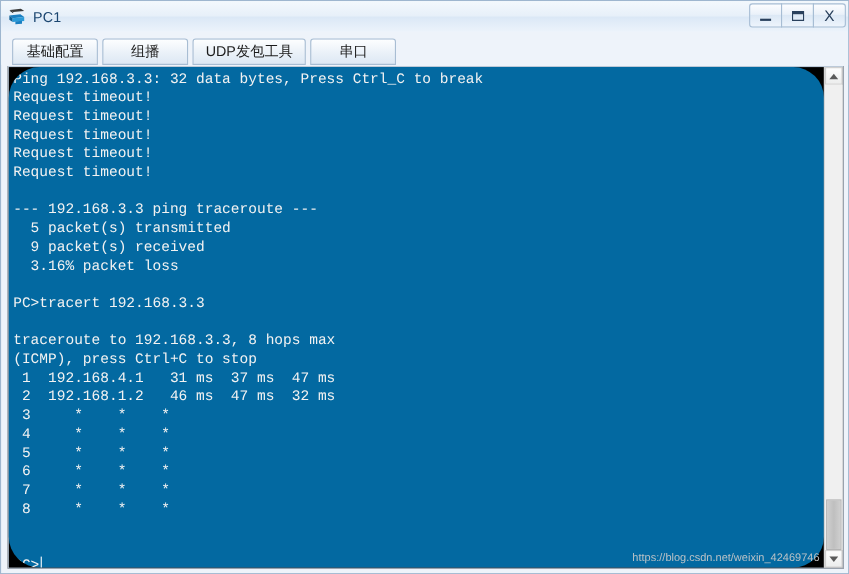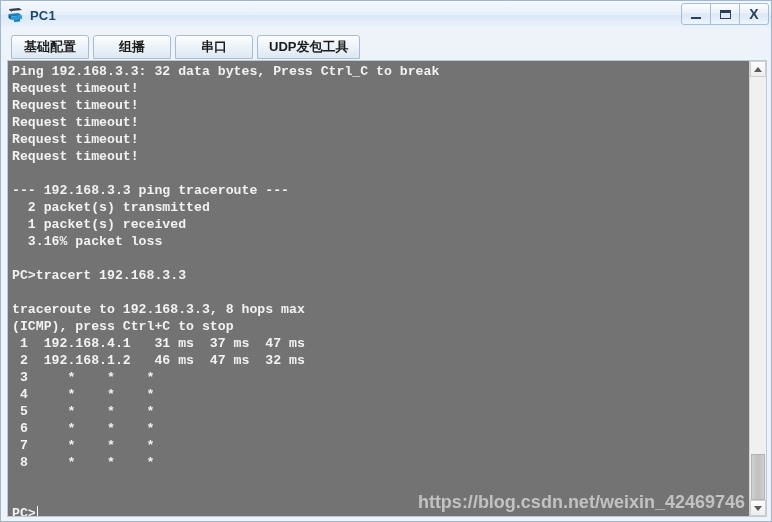--- a/index.html
+++ b/index.html
@@ -14,21 +14,20 @@
     overflow: hidden;
   }
   #app {
     position: relative;
     width: 772px;
     height: 522px;
     background: #eef3fa;
     box-sizing: border-box;
     border: 1px solid #9eb6cf;
     overflow: hidden;
-    font-weight: bold;
   }
 
   
   .titlebar {
     position: absolute;
     left: 0; top: 0;
     width: 772px;
     height: 28px;
     background: linear-gradient(to bottom, #f3f8fd 0%, #e7f0f9 48%, #dbe8f6 52%, #ecf3fb 100%);
     display: flex;
@@ -133,25 +132,26 @@
     top: 59px;
     width: 760px;
     height: 457px;
     background: #000000;
     box-sizing: border-box;
     border: 1px solid #bcc9d8;
     display: flex;
   }
   .console {
     flex: 1 1 auto;
-    background: #737373;
+    background: #0369a1;
     overflow: hidden;
     position: relative;
     padding: 2px 18px 0 4px;
     box-sizing: border-box;
+    border-radius: 28px;
   }
   .line {
     font-family: "Liberation Mono", "DejaVu Sans Mono", monospace;
     font-size: 13.2px;
     line-height: 17px;
     color: #f2f2f2;
     white-space: pre;
     letter-spacing: 0px;
     height: 17px;
   }
@@ -209,21 +209,21 @@
     background: linear-gradient(to right,#cfcfcf,#bfbfbf,#cfcfcf);
     border: 1px solid #b4b4b4;
     box-sizing: border-box;
   }
 
   
   .watermark {
     position: absolute;
     right: 26px;
     bottom: 8px;
-    font-size: 18px;
+    font-size: 10px;
     color: #c9c9c9;
     font-family: "Liberation Sans", sans-serif;
     white-space: nowrap;
     pointer-events: none;
     opacity: 0.92;
   }
 </style>
 </head>
 <body>
 
@@ -256,39 +256,39 @@
   </div>
 
   <div class="tabstrip">
     <div class="tab">
       <span>基础配置</span>
     </div>
     <div class="tab">
       <span>组播</span>
     </div>
     <div class="tab">
+      <span>UDP发包工具</span>
+    </div>
+    <div class="tab">
       <span>串口</span>
-    </div>
-    <div class="tab">
-      <span>UDP发包工具</span>
     </div>
   </div>
 
   <div class="console-wrap">
     <div class="console" id="console-output">
         <div class="line">Ping 192.168.3.3: 32 data bytes, Press Ctrl_C to break</div>
         <div class="line">Request timeout!</div>
         <div class="line">Request timeout!</div>
         <div class="line">Request timeout!</div>
         <div class="line">Request timeout!</div>
         <div class="line">Request timeout!</div>
         <div class="line"></div>
         <div class="line">--- 192.168.3.3 ping traceroute ---</div>
-        <div class="line">  2 packet(s) transmitted</div>
-        <div class="line">  1 packet(s) received</div>
+        <div class="line">  5 packet(s) transmitted</div>
+        <div class="line">  9 packet(s) received</div>
         <div class="line">  3.16% packet loss</div>
         <div class="line"></div>
         <div class="line">PC&gt;tracert 192.168.3.3</div>
         <div class="line"></div>
         <div class="line">traceroute to 192.168.3.3, 8 hops max</div>
         <div class="line">(ICMP), press Ctrl+C to stop</div>
         <div class="line"> 1  192.168.4.1   31 ms  37 ms  47 ms</div>
         <div class="line"> 2  192.168.1.2   46 ms  47 ms  32 ms</div>
         <div class="line"> 3     *    *    *</div>
         <div class="line"> 4     *    *    *</div>

